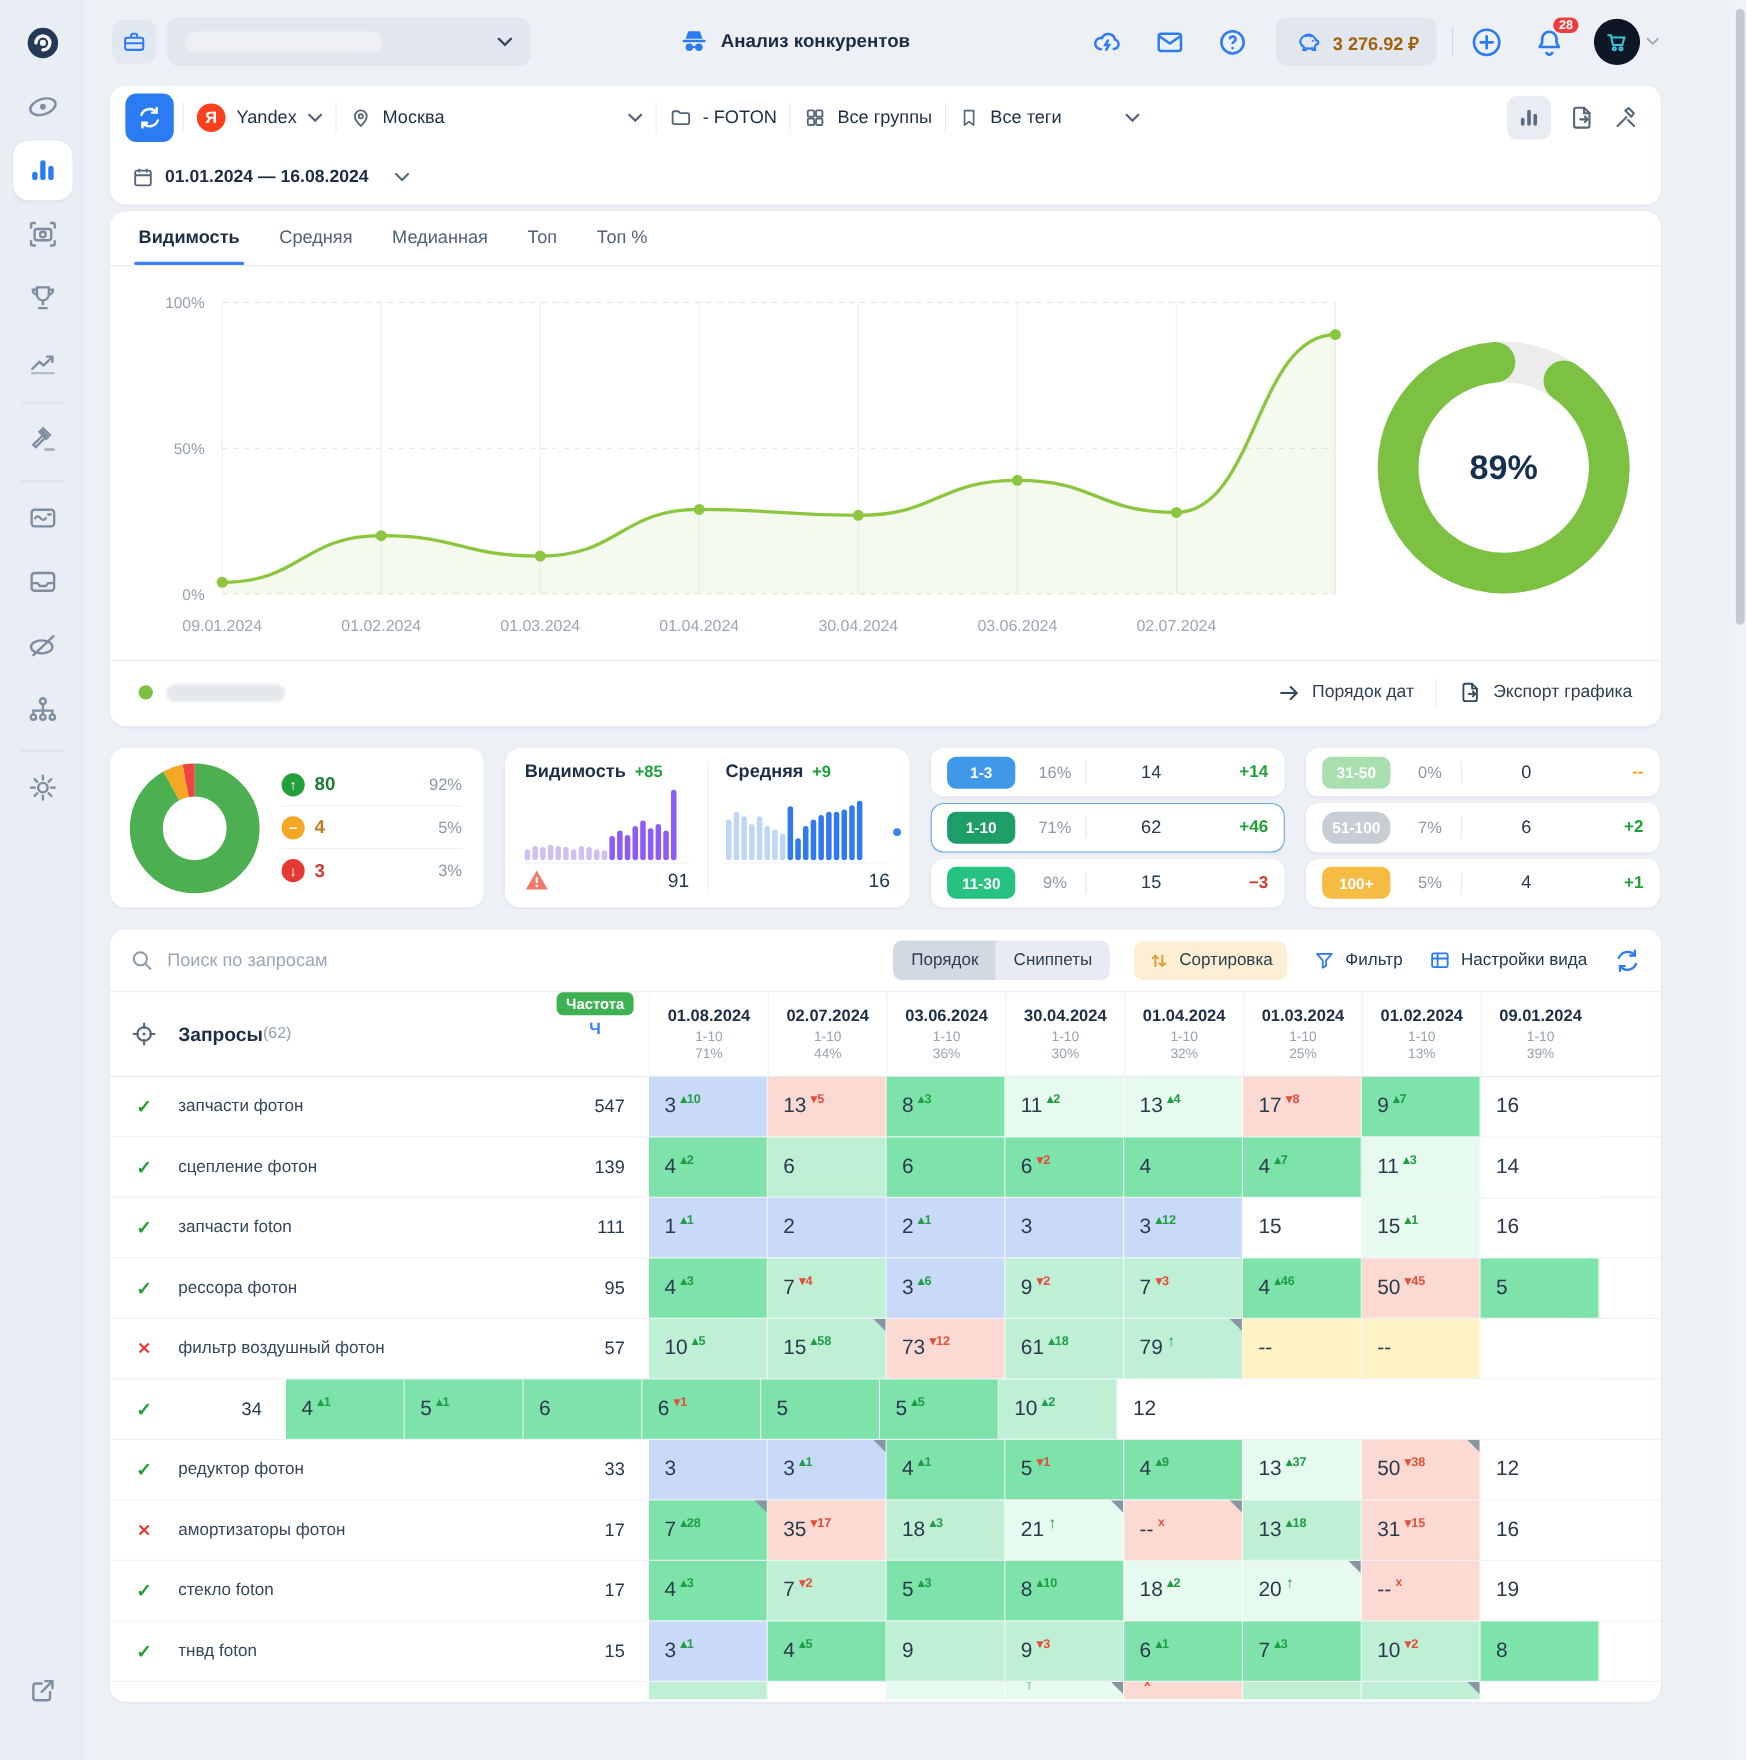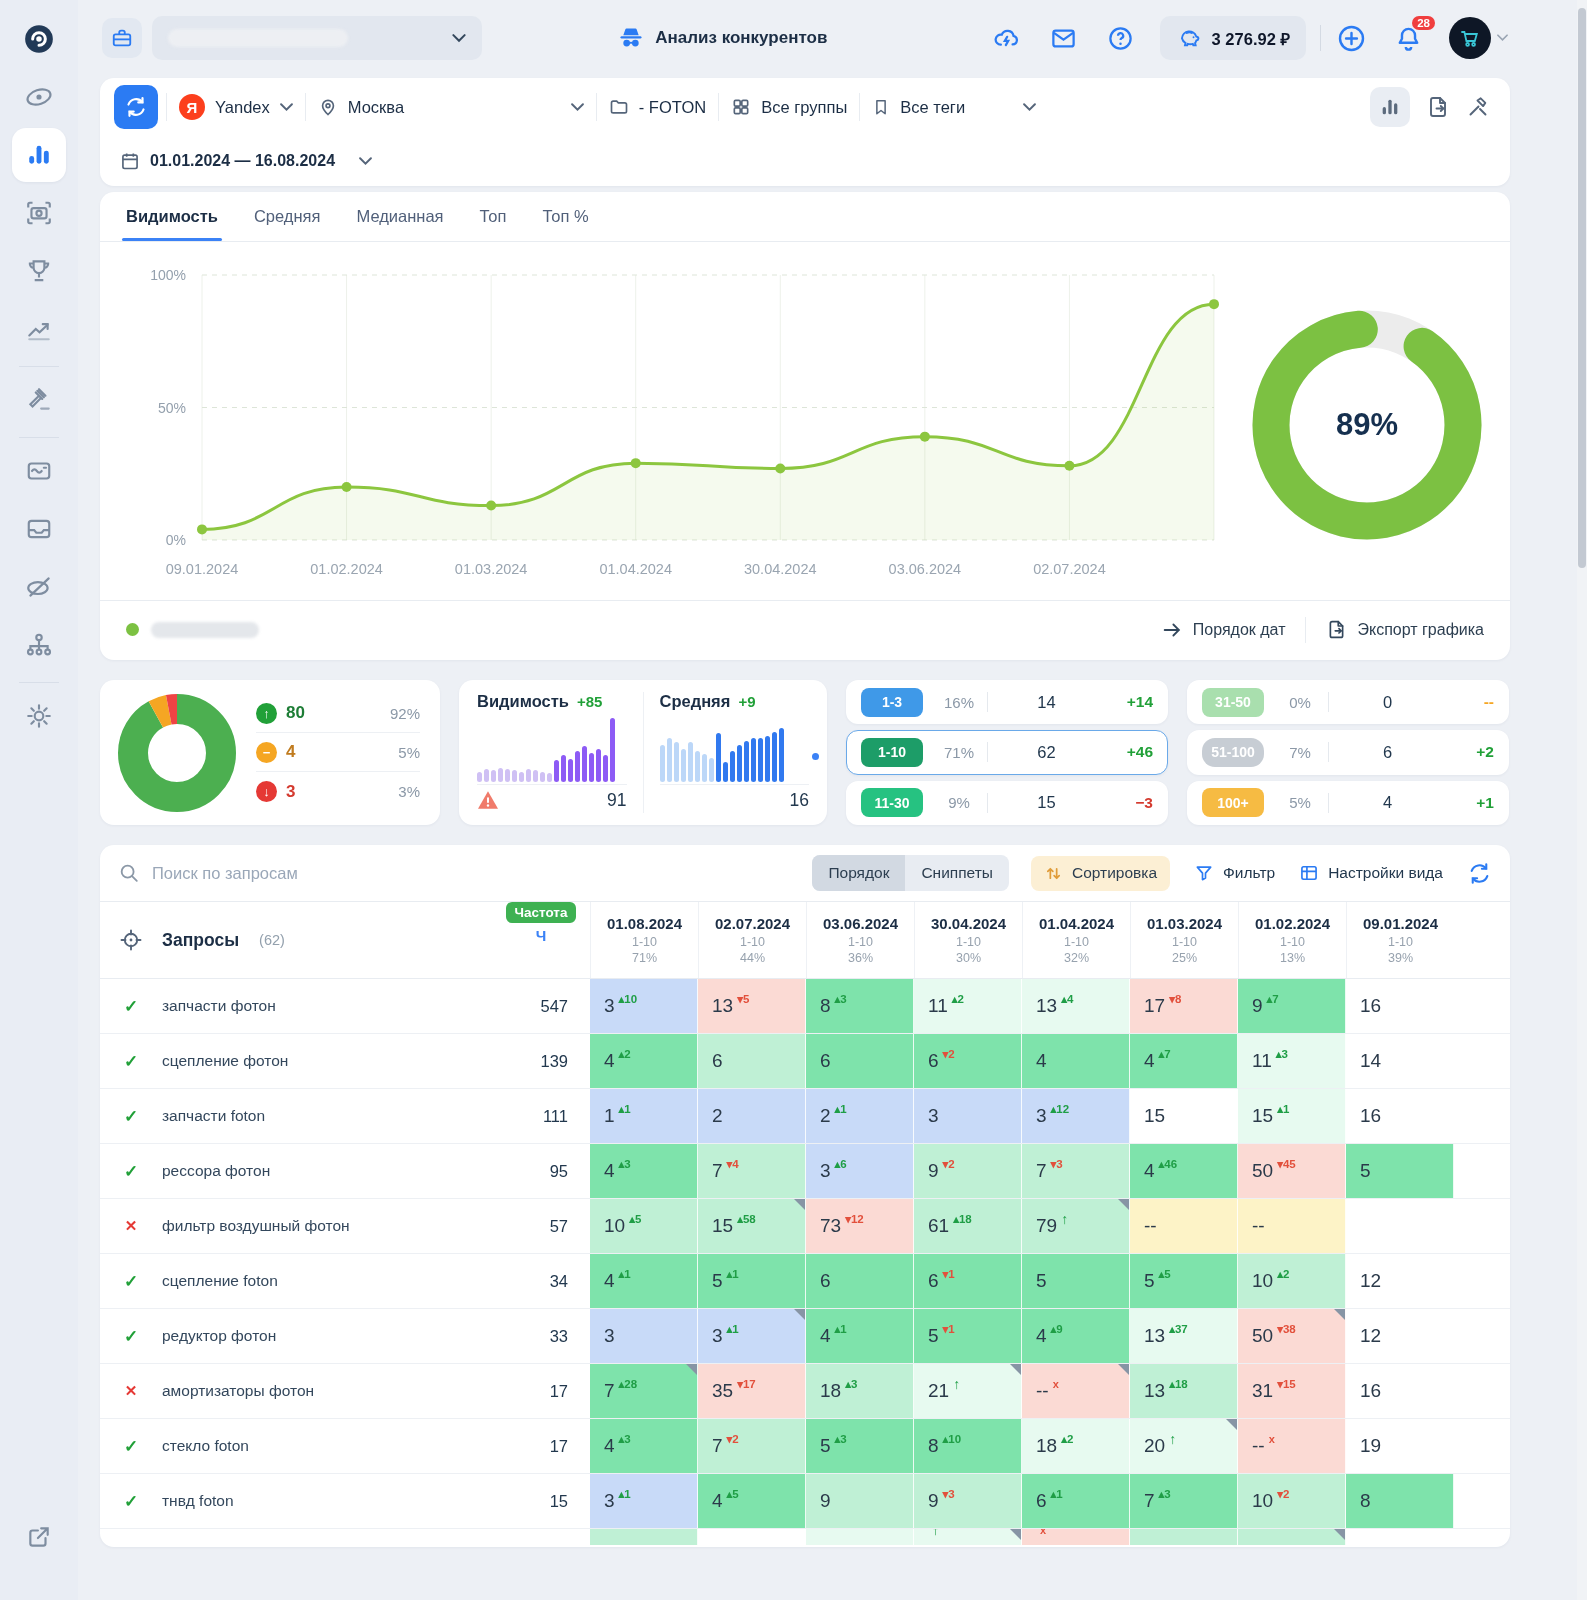--- a/index.html
+++ b/index.html
@@ -18,21 +18,21 @@
   
   .topbar{height:76px;display:flex;align-items:center;padding:0 79px 0 24px}
   .icon-sq{width:40px;height:40px;border-radius:10px;background:#e2e8f1;display:flex;align-items:center;justify-content:center;color:#2b7bf3;cursor:pointer}
   .proj-pill{margin-left:10px;width:330px;height:44px;background:#e2e7ef;border-radius:10px;display:flex;align-items:center;padding:0 16px;cursor:pointer}
   .blur-blob{width:180px;height:18px;border-radius:9px;background:#edeff3;filter:blur(1.5px)}
   .proj-pill .chev{margin-left:auto;color:#33475c}
   .flex1{flex:1}
   .competitor{display:flex;align-items:center;gap:10px;font-size:17px;font-weight:bold;color:#1c2e45;cursor:pointer}
   .top-ico{color:#2b7bf3;margin-left:30px;cursor:pointer}
   .balance-pill{margin-left:26px;height:44px;background:#e2e7ef;border-radius:10px;display:flex;align-items:center;gap:10px;padding:0 16px;cursor:pointer;color:#2b7bf3}
-  .balance-pill b{font-size:16.5px;color:#0f172a;font-weight:bold}
+  .balance-pill b{font-size:16.5px;color:#a16207;font-weight:bold}
   .v-div{width:1px;height:26px;background:#d4dae3;margin-left:14px}
   .bell-wrap{position:relative;margin-left:28px;color:#2b7bf3;cursor:pointer}
   .badge{position:absolute;top:-8px;right:-12px;background:#f03e3e;color:#fff;font-size:11.5px;font-weight:bold;border-radius:8px;padding:1px 5px}
   .avatar{margin-left:26px;width:42px;height:42px;border-radius:50%;background:#0e1726;display:flex;align-items:center;justify-content:center;color:#39c6d6;cursor:pointer}
   .av-chev{color:#9aa5b3;margin-left:6px}
   
   .toolbar-card{top:78px;height:108px}
   .tb-row{display:flex;align-items:center;padding:0 14px}
   .tb-row1{height:58px}
   .tb-row2{height:50px;padding-left:20px;gap:10px}
@@ -109,21 +109,21 @@
   .seg-btn.active{background:#d2d9e2;font-weight:normal}
   .btn-sort{margin-left:22px;background:#fcefd4;border-radius:8px;padding:8px 13px;display:flex;align-items:center;gap:9px;font-size:15.5px;color:#2c3e50;cursor:pointer}
   .btn-sort .ico{color:#e09c3a}
   .btn-plain{margin-left:24px;display:flex;align-items:center;gap:9px;font-size:15.5px;color:#22384e;cursor:pointer}
   .btn-plain .ico{color:#2b7bf3}
   .sync-btn{margin-left:24px;color:#2b7bf3;cursor:pointer}
   .t-head{height:78px;border-top:1px solid #e8ecf1;border-bottom:1px solid #e8ecf1;display:flex}
   .h-status{width:62px;display:flex;align-items:center;justify-content:center;color:#55657a}
   .h-query{width:330px;display:flex;align-items:center}
   .h-query b{font-size:17.5px;color:#1c2e45}
-  .h-query span{font-size:14.5px;color:#93a0ad;margin-left:20px}
+  .h-query span{font-size:14.5px;color:#93a0ad;margin-left:0}
   .h-freq{width:98px;display:flex;flex-direction:column;align-items:center;justify-content:flex-start;gap:4px}
   .freq-badge{background:#3eb152;color:#fff;font-size:13.5px;font-weight:bold;border-radius:6px;padding:3px 9px}
   .freq-sub{color:#3b82f6;font-weight:bold;font-size:15px}
   .h-col{width:108px;display:flex;flex-direction:column;align-items:center;justify-content:center;border-left:1px solid #eef1f5;line-height:1.3}
   .h-date{font-size:15px;font-weight:bold;color:#1c2e45;white-space:nowrap}
   .h-sub,.h-pct{font-size:12.5px;color:#97a2ae}
   .t-row{height:55px;display:flex;border-bottom:1px solid #edf0f4}
   .c-status{width:62px;display:flex;align-items:center;justify-content:center}
   .st-ok{color:#21a038;font-size:17px;font-weight:bold}
   .st-bad{color:#e53935;font-size:15px;font-weight:bold}
@@ -952,21 +952,20 @@
           <div class="c-pos bg-y">
             <span class="v">--</span>
           </div>
           <div class="c-pos bg-w"></div>
           <div class="c-fill"></div>
         </div>
         <div class="t-row">
           <div class="c-status">
             <span class="st-ok">✓</span>
           </div>
-          <div class="c-query">сцепление foton</div>
           <div class="c-freq">34</div>
           <div class="c-pos bg-g1">
             <span class="v">4</span>
             <span class="sup up">▴1</span>
           </div>
           <div class="c-pos bg-g1">
             <span class="v">5</span>
             <span class="sup up">▴1</span>
           </div>
           <div class="c-pos bg-g1">

